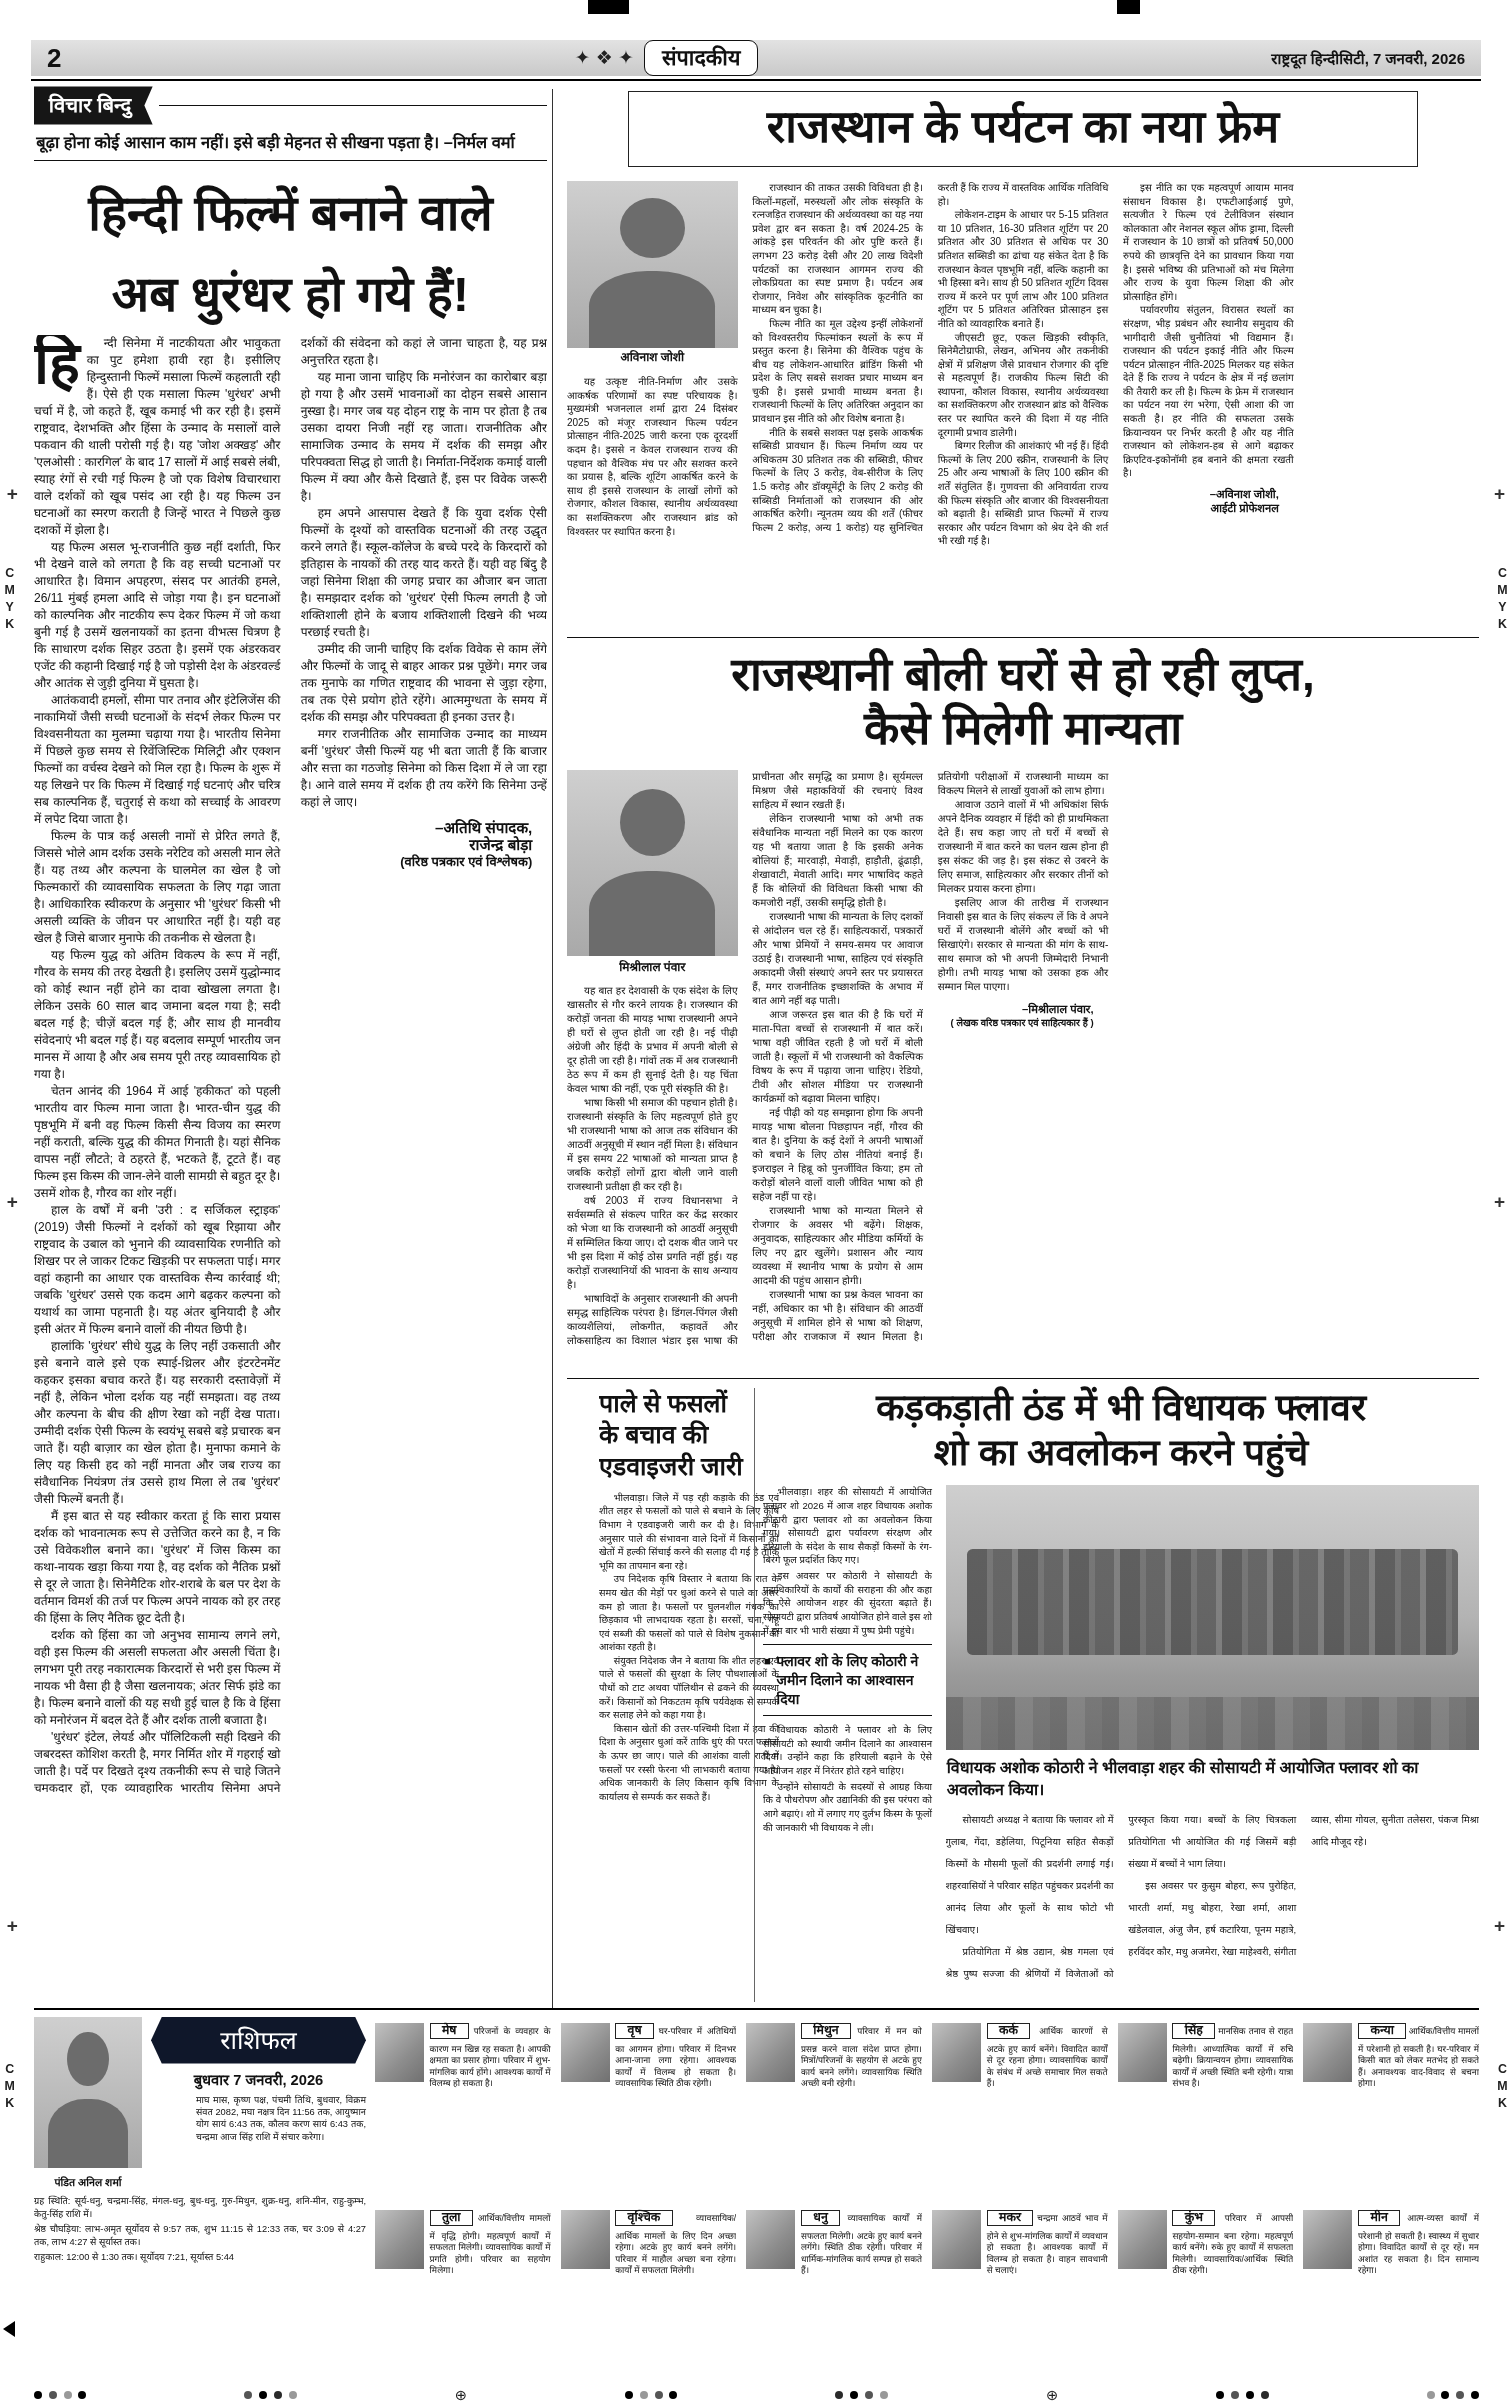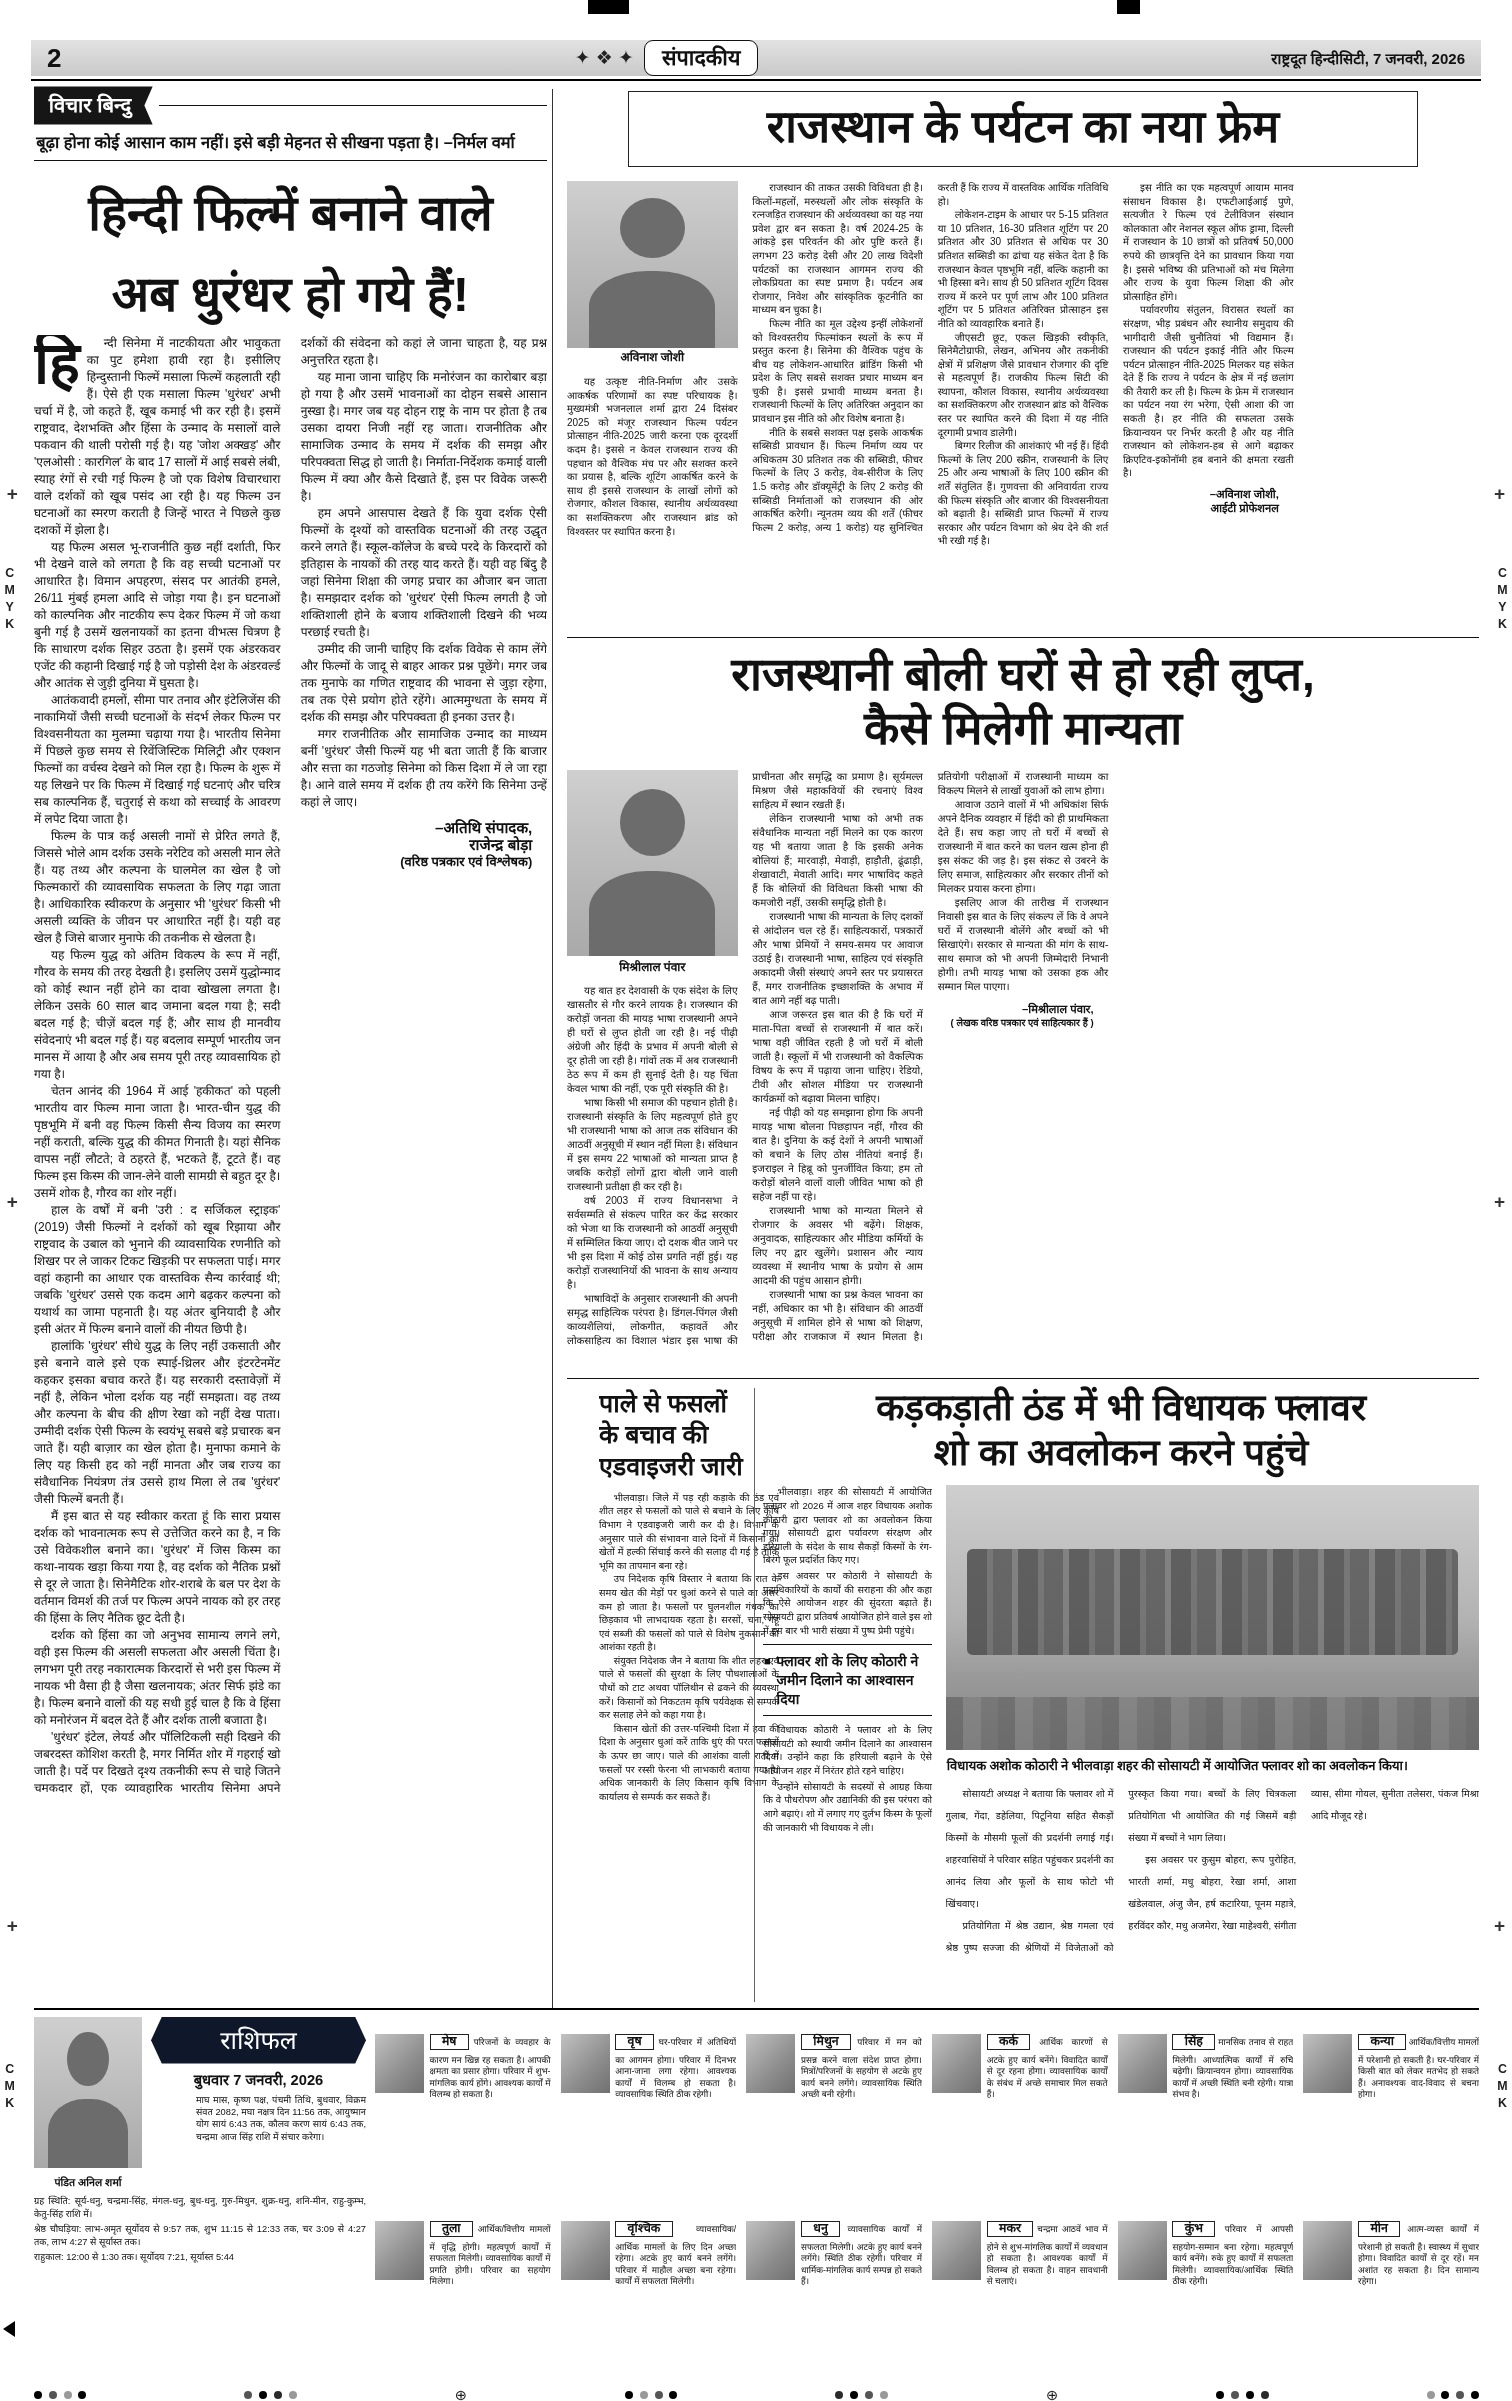--- a/index.html
+++ b/index.html
@@ -102,41 +102,41 @@
   .flower-subhead .sq { font-size:11.3px; padding-top:2.3px; }
   .flower-right { flex:1; }
   .groupphoto { height:265px; position:relative; overflow:hidden;
     background:linear-gradient(#cácácá,#b3b3b3 50%,#9a9a9a 72%,#848484 100%);
     background:linear-gradient(#cfcfcf,#b3b3b3 50%,#9a9a9a 72%,#848484 100%); }
   .groupphoto::before { content:""; position:absolute; left:4%; right:4%; top:24%; height:40%;
     background:repeating-linear-gradient(90deg,#4e4e4e 0 20.3px,#6a6a6a 20.3px 26px,#575757 26px 45px,#777 45px 51px);
     border-radius:5.6px; opacity:.85; }
   .groupphoto::after { content:""; position:absolute; left:0; right:0; bottom:0; height:20%;
     background:repeating-linear-gradient(90deg,#5a5a5a 0 17px,#7b7b7b 17px 35px,#666 35px 52px); opacity:.6; }
-  .flower-caption { font-size:13px; font-weight:bold; padding:5.6px 1.1px 4.5px;font-family:Liberation Serif, serif; }
+  .flower-caption { font-size:16px; font-weight:bold; padding:5.6px 1.1px 4.5px; }
   .flower-bottom { margin-top:4.5px; column-count:3; column-gap:14.7px; font-size:9.6px; line-height:22px;
     height:181px; overflow:hidden; text-align:justify; column-fill:auto; }
 
   #rule-above-rashifal { left:34px; top:2008px; width:1445px; border-top:2.3px solid #000; }
 
   
   #rashifal { left:34px; top:2017px; width:1445px; height:366px; }
   .rf-left { position:absolute; left:0; top:0; width:332px; height:100%; }
   .rf-top { display:flex; gap:9px; }
   .rf-photo-wrap { width:108px; }
   .rf-photo-wrap .portrait-img { height:151px; }
   .rf-astrologer { font-weight:bold; font-size:10.7px; text-align:center; padding-top:7px; }
   .rf-right { flex:1; }
   .rf-banner { background:#0f172a; color:#fff; font-weight:normal; font-size:25px; text-align:center;
     padding:4.5px 0 8px; clip-path:polygon(5% 0,95% 0,100% 50%,95% 100%,5% 100%,0 50%); }
   .rf-date { font-weight:bold; font-size:14.7px; margin:5.6px 0 4.5px; text-align:center; }
   .rf-panchang { font-size:9.3px; line-height:12.4px; text-align:justify;margin-left:45px; }
   .rf-lines { margin-top:5.6px; font-size:9.3px; line-height:13px; text-align:justify; }
   .rf-lines p { margin:0 0 2.3px; }
-  .rf-grid { position:absolute; left:341px; top:15px; width:1104px; height:100%;
+  .rf-grid { position:absolute; left:341px; top:4px; width:1104px; height:100%;
     display:grid; grid-template-columns:repeat(6,1fr); grid-template-rows:1fr 1fr;
     column-gap:10.2px; row-gap:8px; }
   .zodiac-box { font-size:8.8px; line-height:11.3px; text-align:justify; overflow:hidden; }
   .z-img { float:left; width:49px; height:59px; margin:2.3px 5.6px 2.3px 0;
     background:linear-gradient(135deg,#c2c2c2,#8d8d8d 60%,#707070); }
   .z-name { display:inline-block; border:1.1px solid #222; padding:0.6px 11.3px 2.3px; font-weight:bold;
     font-size:12.4px; margin:2.3px 0 4.5px; background:#fff; }
 
   
   #bottom-marks { left:34px; top:2386px; width:1445px; display:flex; justify-content:space-between; align-items:center; }

